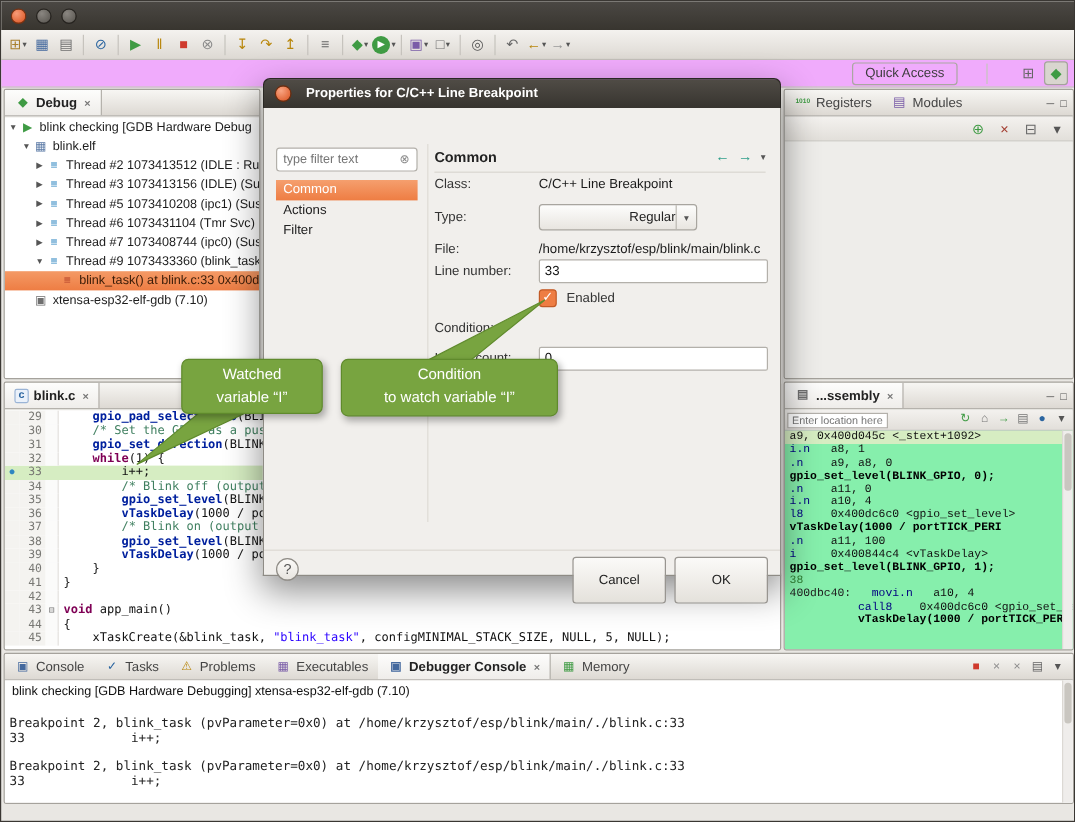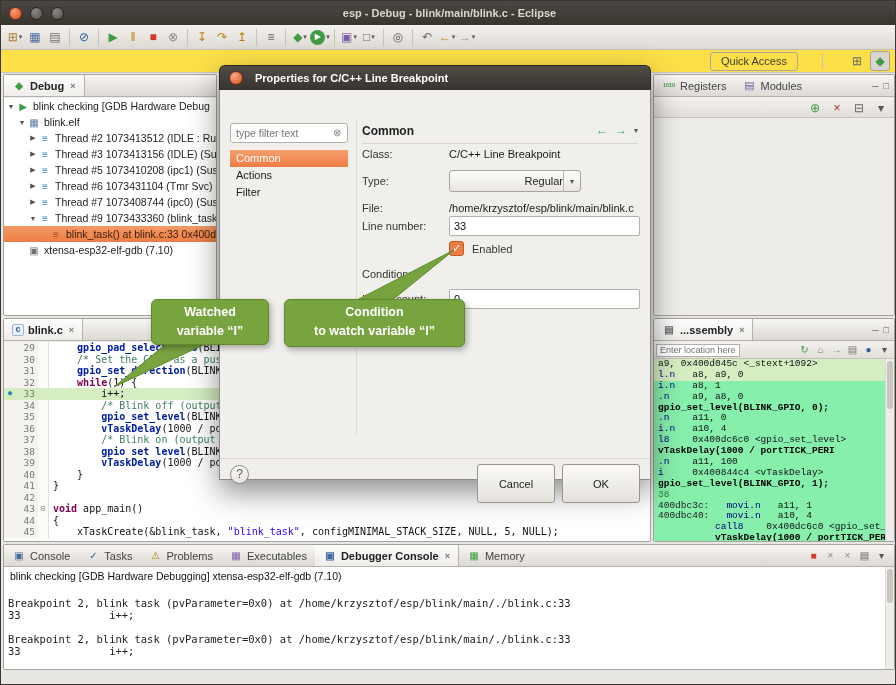--- a/index.html
+++ b/index.html
@@ -10,21 +10,21 @@
   .titlebar{position:absolute;left:0;top:0;right:0;height:24px;
             background:linear-gradient(#4b4844,#38352f);display:flex;align-items:center}
   .wbtn{width:13px;height:13px;border-radius:50%;margin-left:8px;flex:none;
         background:radial-gradient(circle at 35% 30%,#8a8681,#55524c);border:1px solid #26231f}
   .wbtn.close{background:radial-gradient(circle at 35% 30%,#f79b77,#d8511f);border-color:#7b3110}
   .wtitle{flex:1;text-align:center;color:#dcd8cf;font-weight:bold;font-size:11px;margin-right:60px;
           white-space:nowrap;overflow:hidden}
   
   .toolbar{position:absolute;left:0;top:24px;right:0;height:25px;display:flex;align-items:center;
            background:linear-gradient(#f4f2ef,#ddd9d3);border-bottom:1px solid #c2bfb9;padding:0 4px;overflow:hidden}
-  .toolbar2{position:absolute;left:0;top:49px;right:0;height:23px;background:#fde047;
+  .toolbar2{position:absolute;left:0;top:49px;right:0;height:23px;background:#f0abfc;
             border-bottom:1px solid #c9c6c0;display:flex;align-items:center;justify-content:flex-end;
             padding-right:5px;gap:20px}
   .tbtn{min-width:20px;height:20px;display:inline-flex;align-items:center;justify-content:center;
         border-radius:3px;flex:none}
   .tbtn.active{background:#d9d5cf;border:1px solid #a5a29c}
   .tg{font-size:12px;line-height:1}
   .tg.round{width:15px;height:15px;border-radius:50%;display:inline-flex;align-items:center;
             justify-content:center;font-size:8px}
   .tg.tiny{font-size:5.5px;font-weight:bold;letter-spacing:0}
   .dd{font-size:7px;color:#555;margin-left:1px}
@@ -132,36 +132,35 @@
           background:var(--accent);border:1px solid #c25a26;color:#fff;font-size:11px;
           line-height:13px;text-align:center}
   .btnsep{position:absolute;left:0;right:0;top:368px;height:1px;background:#dcd9d3}
   .dhelp{position:absolute;left:10px;top:375px;width:19px;height:19px;border:1px solid #8e8b85;
          border-radius:50%;text-align:center;line-height:17px;font-size:12px;color:#555;
          background:linear-gradient(#fbfaf8,#e8e5e0)}
   .dbtn{position:absolute;top:374px;width:78px;height:39px;border:1px solid #989590;border-radius:3px;
         background:linear-gradient(#fbfaf8,#e4e1db);font:11px "Liberation Sans",sans-serif;color:#222}
   
   .callout{position:absolute;z-index:60;background:var(--callout);border:1px solid #5f8a2c;
-           border-radius:6px;color:#fff;font-weight:bold;text-align:center;font-size:12.5px;
+           border-radius:6px;color:#fff;font-weight:normal;text-align:center;font-size:12.5px;
            line-height:1.5;padding-top:3px;box-shadow:2px 3px 6px rgba(0,0,0,.3)}
   #callout1{left:150px;top:298px;width:118px;height:46px}
   #callout2{left:283px;top:298px;width:181px;height:48px}
   #arrows{position:absolute;left:0;top:0;width:896px;height:685px;z-index:59;pointer-events:none}
 </style>
 </head>
 <body>
 
 <div id="root">
 
   <div class="titlebar">
     <span class="wbtn close"></span>
     <span class="wbtn"></span>
     <span class="wbtn"></span>
-    <span class="wtitle">esp - Debug - blink/main/blink.c - Eclipse</span>
   </div>
 
   <div class="toolbar" id="main-toolbar">
       <span class="tbtn">
         <span class="tg" style="color: rgb(169, 128, 47);">⊞</span>
         <span class="dd">▾</span>
       </span>
       <span class="tbtn">
         <span class="tg" style="color: rgb(68, 105, 158);">▦</span>
       </span>
@@ -401,33 +400,31 @@
           <span class="tbtn">
             <span class="tg" style="color: rgb(43, 101, 160);">●</span>
           </span>
           <span class="tbtn">
             <span class="tg" style="color: rgb(85, 85, 85);">▾</span>
           </span>
         </span>
     </div>
     <div class="asmarea" id="asm-lines">
         <div class="arow ahl"><span class="cp">a9, 0x400d045c &lt;_stext+1092&gt;</span></div>
-        <div class="arow ahl"><span class="cm">l.n</span><span class="cp">   a8, a9, 0</span></div>
         <div class="arow"><span class="cm">i.n</span><span class="cp">   a8, 1</span></div>
         <div class="arow"><span class="cm">.n</span><span class="cp">    a9, a8, 0</span></div>
         <div class="arow"><span class="csrc">gpio_set_level(BLINK_GPIO, 0);</span></div>
         <div class="arow"><span class="cm">.n</span><span class="cp">    a11, 0</span></div>
         <div class="arow"><span class="cm">i.n</span><span class="cp">   a10, 4</span></div>
         <div class="arow"><span class="cm">l8</span><span class="cp">    0x400dc6c0 &lt;gpio_set_level&gt;</span></div>
         <div class="arow"><span class="csrc">vTaskDelay(1000 / portTICK_PERI</span></div>
         <div class="arow"><span class="cm">.n</span><span class="cp">    a11, 100</span></div>
         <div class="arow"><span class="cm">i</span><span class="cp">     0x400844c4 &lt;vTaskDelay&gt;</span></div>
         <div class="arow"><span class="csrc">gpio_set_level(BLINK_GPIO, 1);</span></div>
         <div class="arow"><span class="cln">38</span></div>
-        <div class="arow"><span class="ca">400dbc3c:</span><span class="cm">   movi.n</span><span class="cp">   a11, 1</span></div>
         <div class="arow"><span class="ca">400dbc40:</span><span class="cm">   movi.n</span><span class="cp">   a10, 4</span></div>
         <div class="arow"><span class="cp">          </span><span class="cm">call8</span><span class="cp">    0x400dc6c0 &lt;gpio_set_level&gt;</span></div>
         <div class="arow"><span class="csrc">          vTaskDelay(1000 / portTICK_PERI</span></div>
       </div>
     <div class="vscroll" style="top:40px;bottom:0">
       <div class="vthumb" style="top:2px;height:48px"></div>
     </div>
   </div>
 
   <div class="view" id="console-view">

